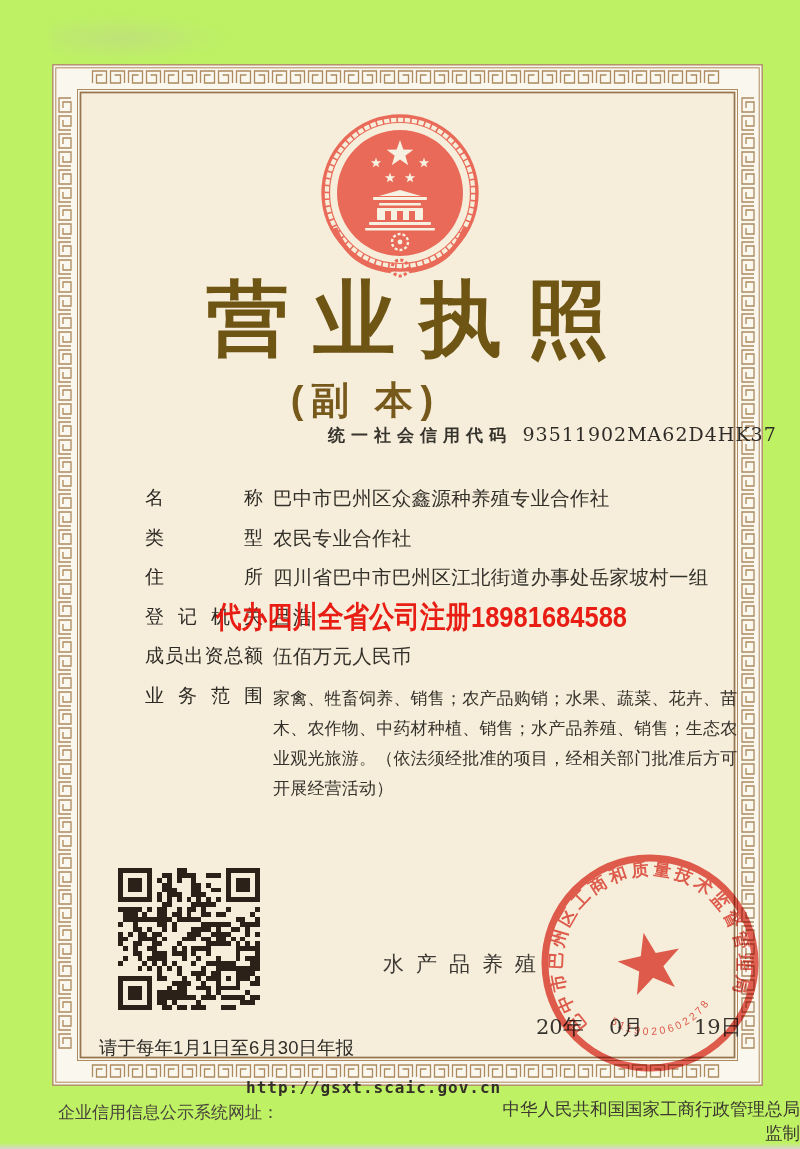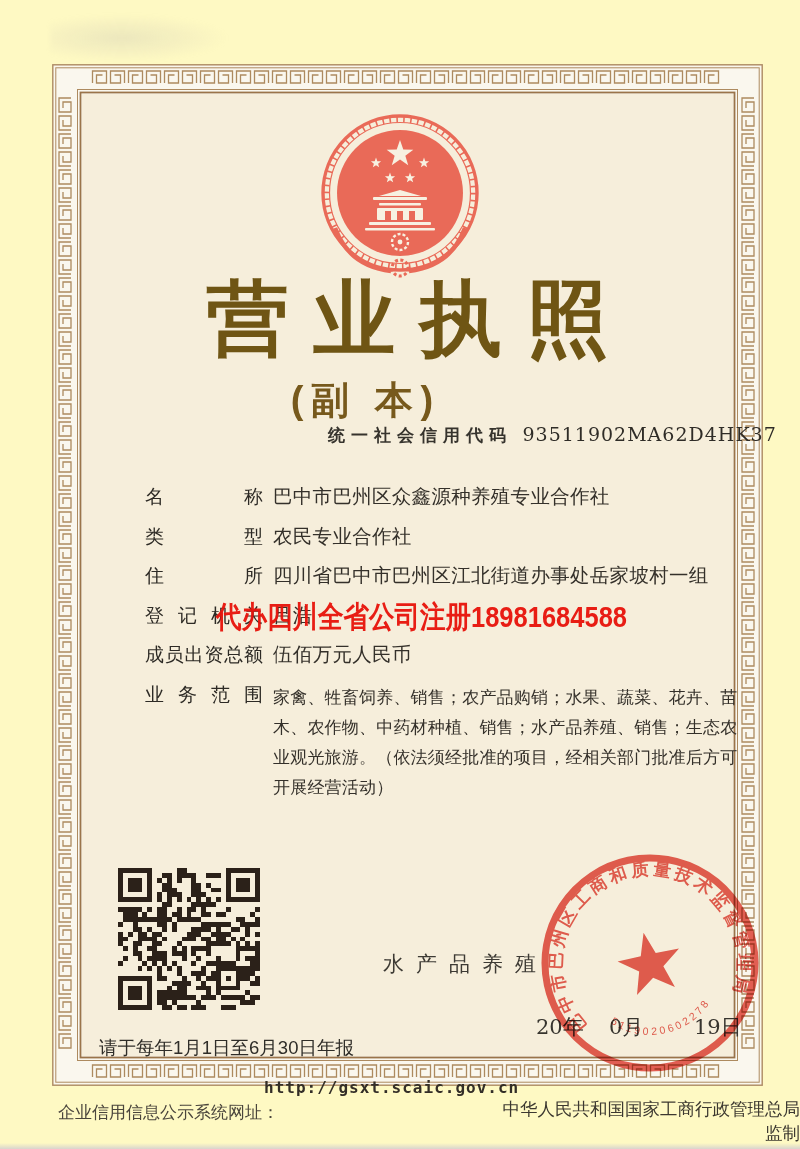--- a/index.html
+++ b/index.html
@@ -1,17 +1,17 @@
 <!DOCTYPE html>
 <html><head>
 <meta charset="utf-8">
 <style>
   html,body{margin:0;padding:0;}
   body{background:#e9e6e0;font-family:"Liberation Sans",sans-serif;}
-  .page{position:relative;width:800px;height:1149px;background:#fef9c3;overflow:hidden;
+  .page{position:relative;width:800px;height:1149px;background:#bef264;overflow:hidden;
         margin:0 auto;color:#33302b;}
   
   .ghost{position:absolute;left:50px;top:14px;width:180px;height:48px;
          background:radial-gradient(ellipse at 40% 50%, rgba(190,186,175,.28), rgba(190,186,175,0) 70%);
          filter:blur(2px);}
   
   .band{position:absolute;left:52px;top:64px;width:711px;height:1022px;background:#faf7ee;}
   .paper{position:absolute;left:82px;top:94px;width:651px;height:962px;background:#f6eedb;}
   svg.frame{position:absolute;left:52px;top:64px;}
   
@@ -21,42 +21,42 @@
          font-size:82px;font-weight:800;color:#6f5514;letter-spacing:.30em;padding-left:.30em;
          box-sizing:border-box;line-height:1.05;}
   .subtitle{position:absolute;left:79px;top:375px;width:566px;text-align:center;
          font-size:38px;font-weight:600;color:#77591c;letter-spacing:.20em;padding-left:.20em;
          box-sizing:border-box;}
   
   .code-line{position:absolute;left:328px;top:423px;white-space:nowrap;}
   .code-label{font-size:17px;font-weight:600;letter-spacing:6px;color:#36332d;}
   .code-value{font-family:"DejaVu Serif",serif;font-size:19px;color:#2f2c27;letter-spacing:1px;margin-left:6px;}
   
-  .fields{position:absolute;left:145px;top:486px;width:600px;font-family:Liberation Mono, monospace;}
+  .fields{position:absolute;left:145px;top:486px;width:600px;}
   .field-row{display:flex;align-items:flex-start;min-height:39.5px;}
   .fr-label{flex:0 0 118px;font-size:19px;font-weight:500;color:#2d2a25;
             text-align:justify;text-align-last:justify;line-height:24px;}
   .fr-value{margin-left:10px;font-size:19.5px;color:#34302a;line-height:24px;letter-spacing:.3px;}
   .field-row.scope .fr-value{font-size:17px;line-height:30px;width:472px;letter-spacing:.2px;}
   
   .watermark{position:absolute;left:216px;top:597px;font-size:30px;font-weight:700;
              color:#e8120a;white-space:nowrap;transform:scaleX(.85);transform-origin:left top;
              letter-spacing:0;z-index:6;opacity:.95;}
   
   svg.qr{position:absolute;left:118px;top:868px;}
   
   .reg-label{position:absolute;left:383px;top:950px;font-size:21px;color:#3d3a34;
              letter-spacing:12px;font-weight:500;}
   svg.seal{position:absolute;left:530px;top:843px;mix-blend-mode:multiply;z-index:4;}
   .date-seg{position:absolute;top:1013px;font-size:21px;color:#37342e;z-index:3;
             font-family:"DejaVu Serif",serif;}
   .date-y{left:536px;} .date-m{left:609px;} .date-d{left:694px;}
   
   .annual{position:absolute;left:99px;top:1035px;font-size:18.5px;font-weight:500;color:#2f2d28;}
-  .url{position:absolute;left:264px;top:1078px;font-family:"DejaVu Sans Mono",monospace;
+  .url{position:absolute;left:246px;top:1078px;font-family:"DejaVu Sans Mono",monospace;
        font-weight:700;font-size:16px;letter-spacing:1px;color:#332e27;z-index:5;}
   .f-left{position:absolute;left:58px;top:1101px;font-size:17px;color:#4a453c;
           font-family:"Liberation Serif",serif;}
   .f-right{position:absolute;left:502px;top:1097px;font-size:17.5px;color:#3c3830;
            font-family:"Liberation Serif",serif;text-align:right;}
   .scan-edge{position:absolute;left:0;bottom:0;width:100%;height:6px;
              background:linear-gradient(rgba(0,0,0,0),#d9d5cd);}
 </style>
 </head>
 <body>

